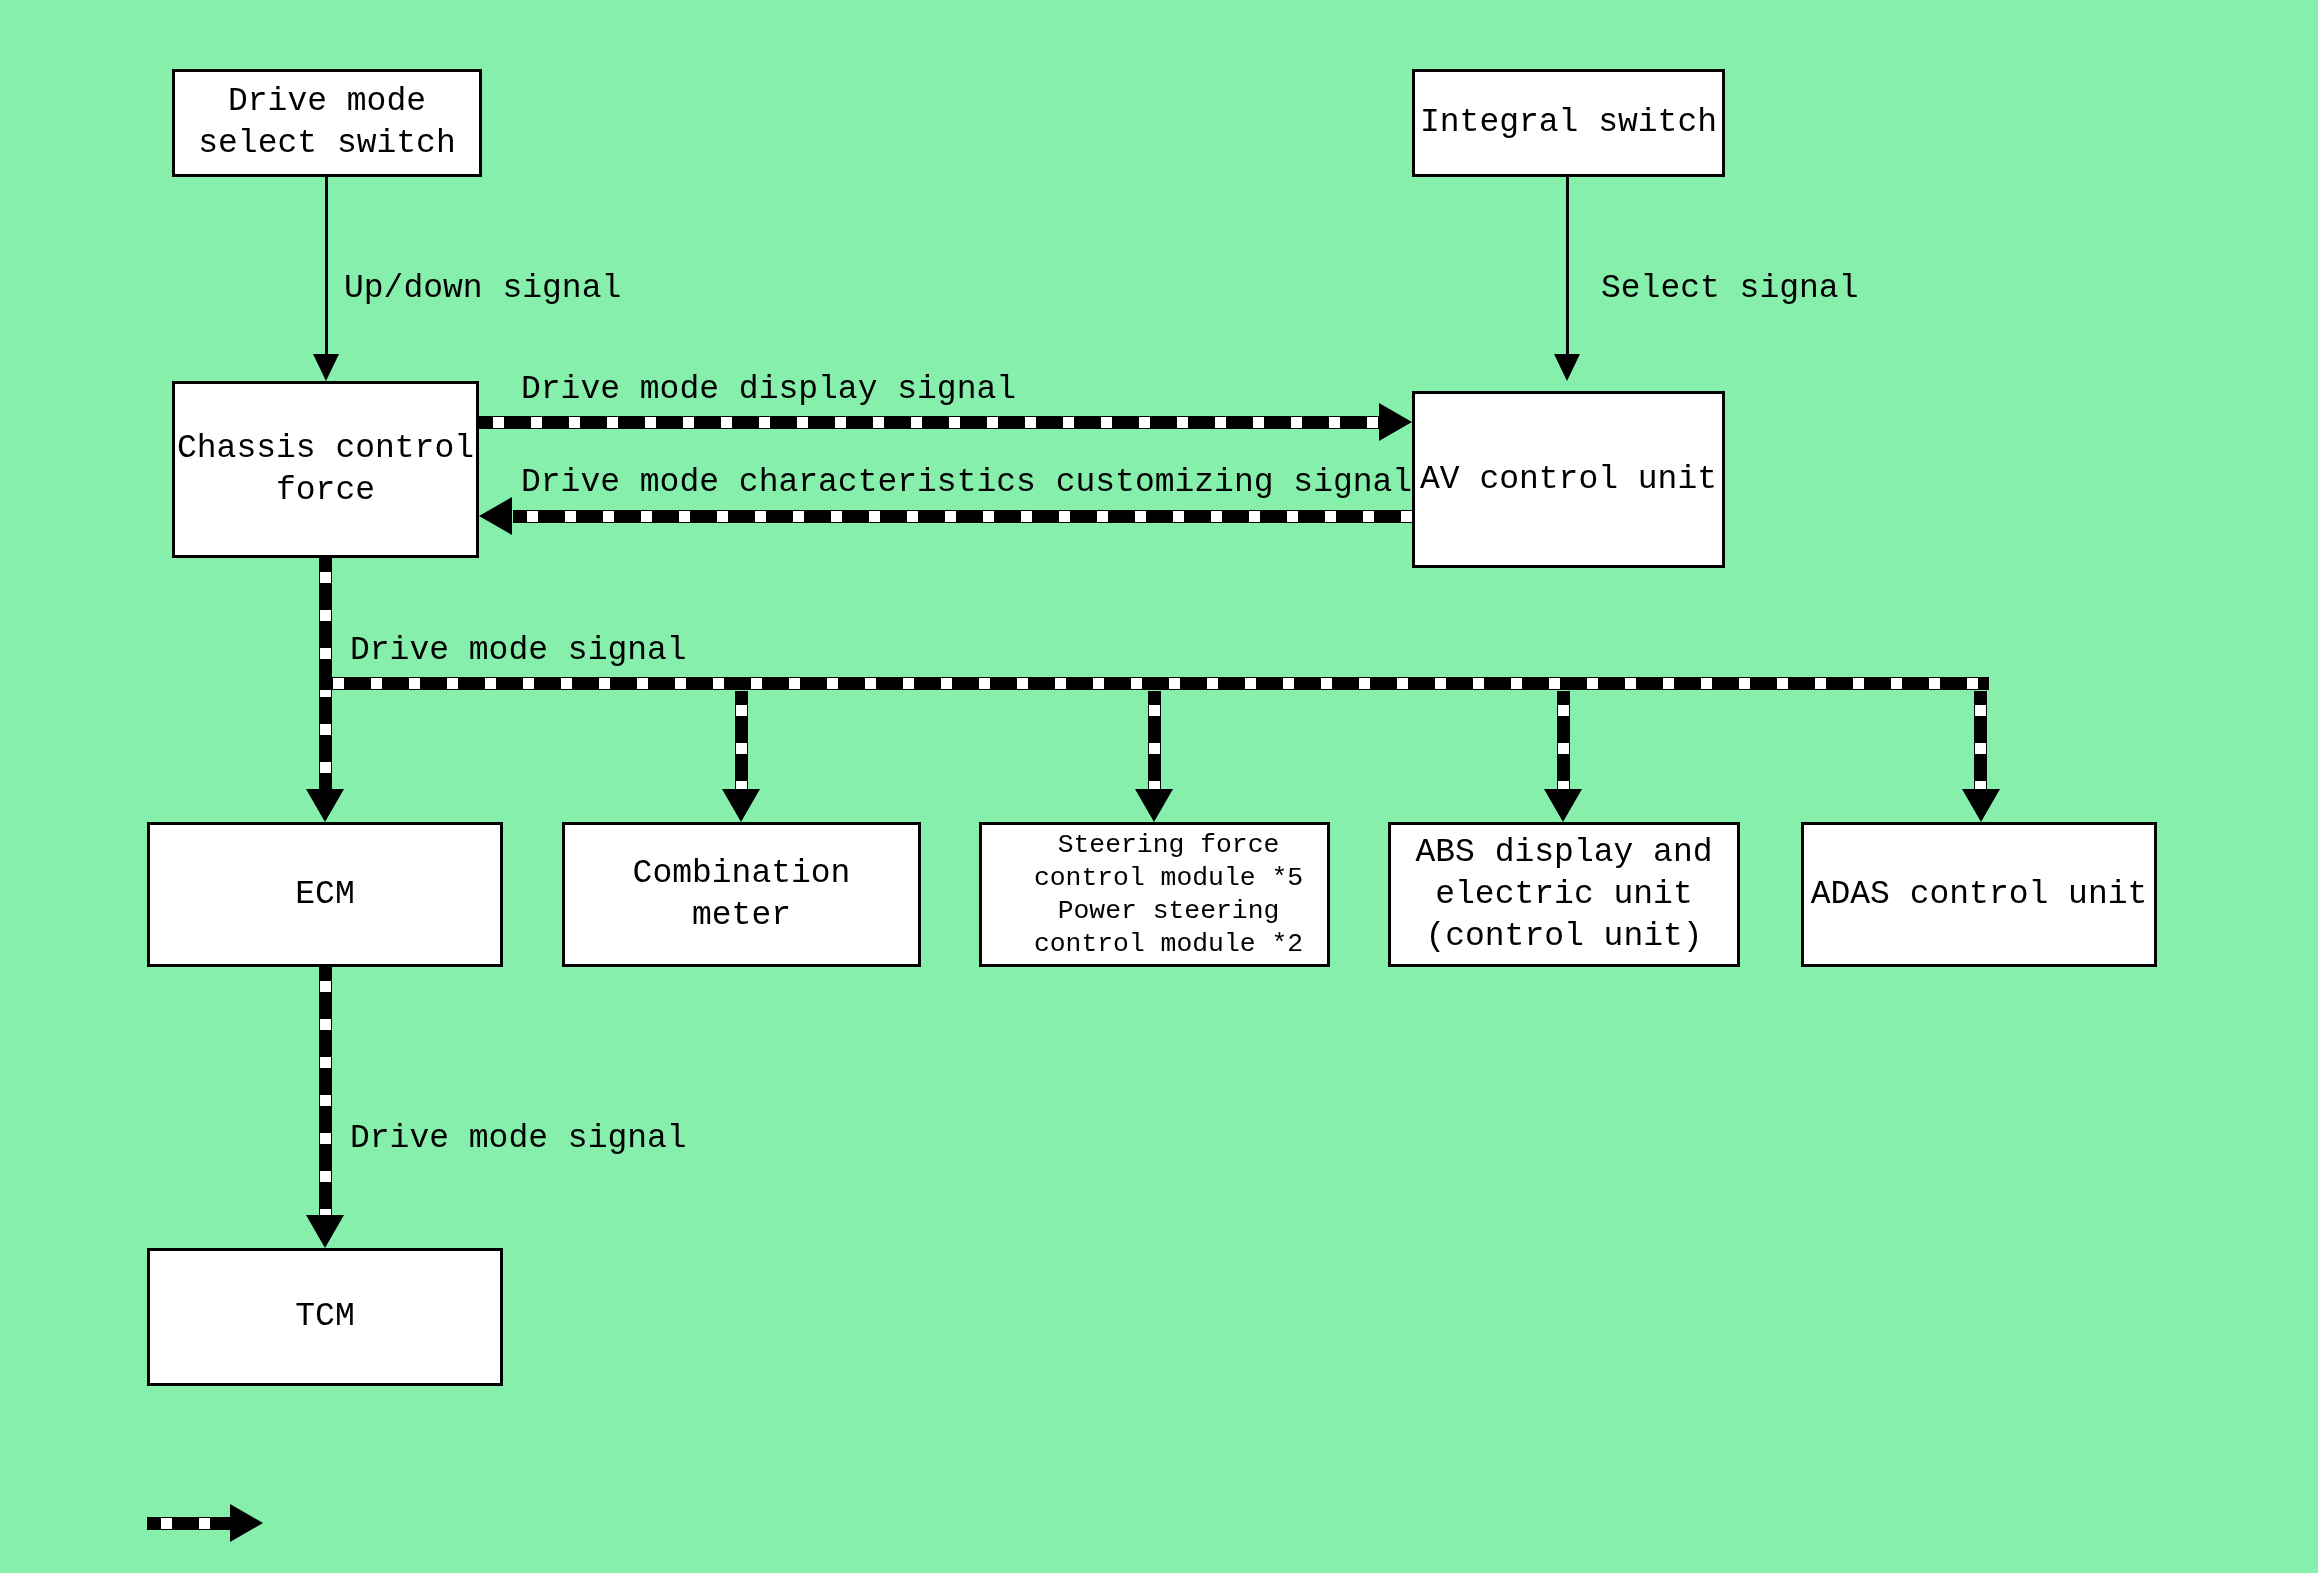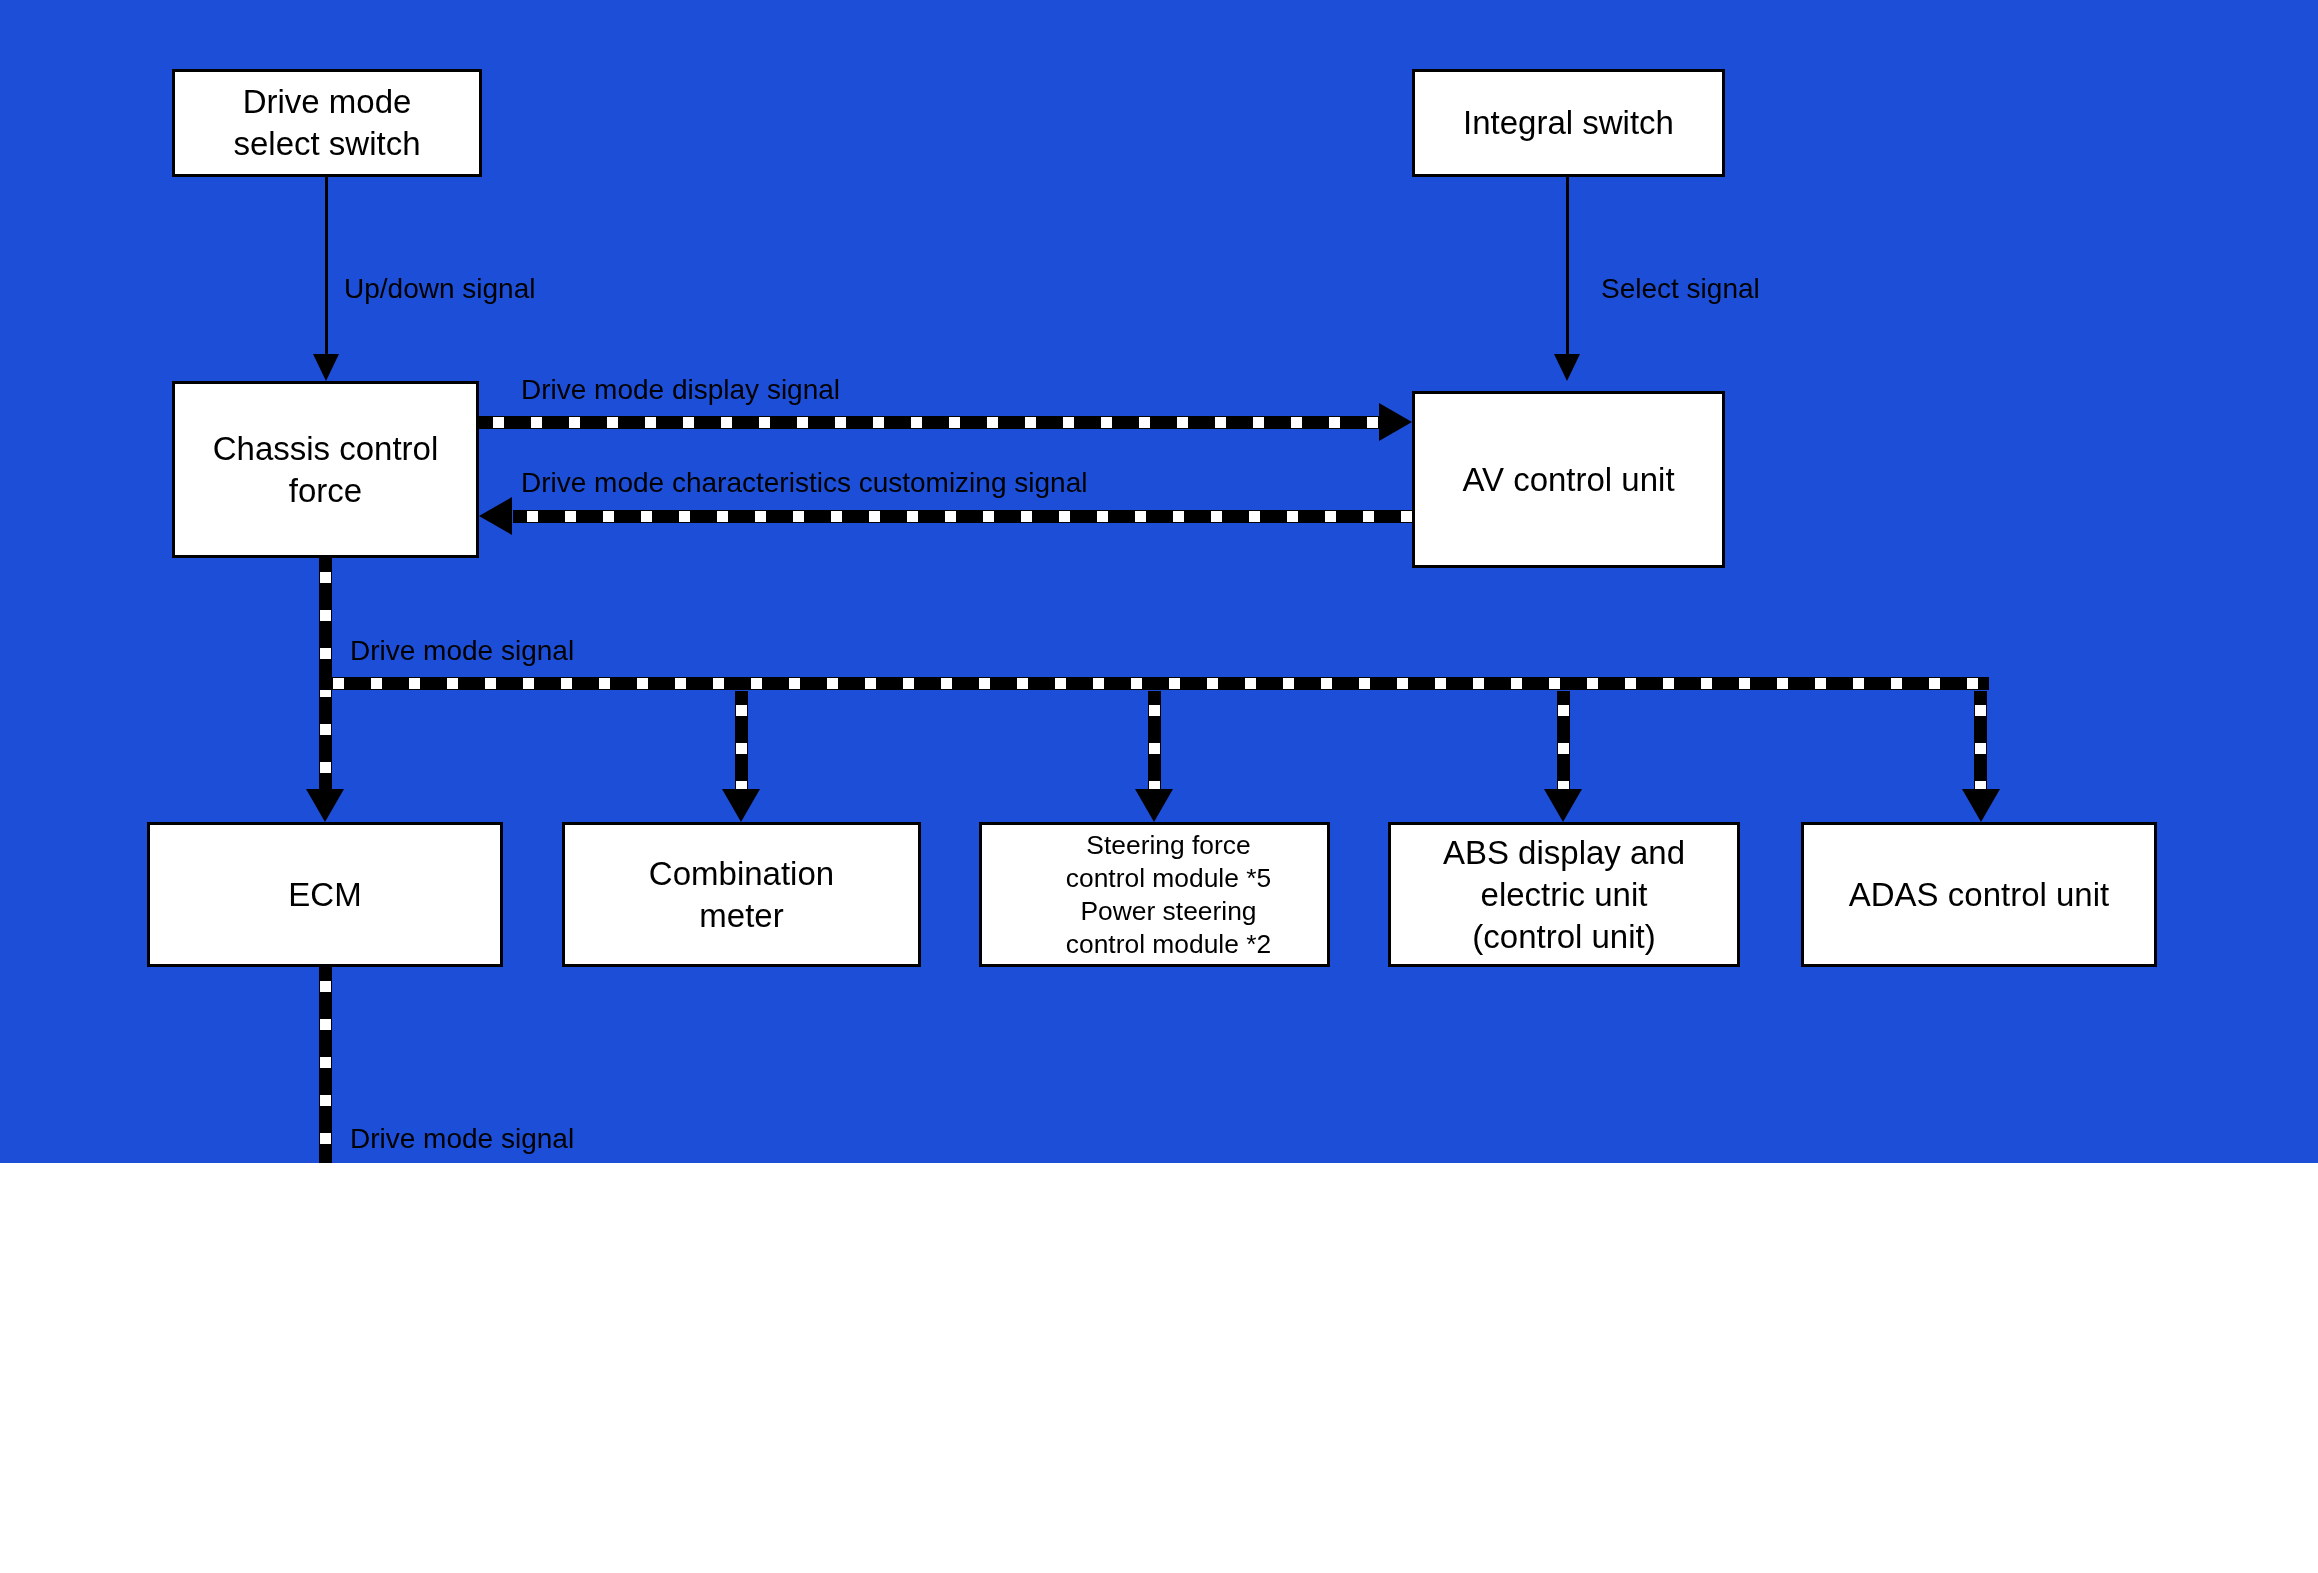--- a/index.html
+++ b/index.html
@@ -1,20 +1,20 @@
 <!DOCTYPE html>
 <html style="font-size:9.2px"><head>
 <meta charset="utf-8">
 <style>
   html,body{margin:0;padding:0;background:#ffffff;}
   #canvas{
     position:relative;
-    width:2319px;height:1163px;
-    background:#1d4ed8;
-    font-family:Liberation Sans, sans-serif;
+    width:2319px;height:1573px;
+    background:#86efac;
+    font-family:Liberation Mono, monospace;
     color:#000;
     overflow:hidden;
   }
   .node{
     position:absolute;
     box-sizing:border-box;
     background:#fff;
     border:3.4px solid #000;
     display:flex;
     flex-direction:column;
@@ -52,21 +52,21 @@
     border-top:19.5px solid transparent;border-bottom:19.5px solid transparent;
     border-right:33px solid #000;
   }
   .can-head-down{
     position:absolute;width:0;height:0;z-index:2;
     border-left:19.5px solid transparent;border-right:19.5px solid transparent;
     border-top:33px solid #000;
   }
   .edge-label{
     position:absolute;
-    font-size:28px;line-height:39px;
+    font-size:33px;line-height:39px;
     white-space:nowrap;
     z-index:4;
   }
 </style>
 </head>
 <body>
 
 <div id="canvas">
 
   <div class="node" style="left:172px;top:69px;width:310px;height:108px">

